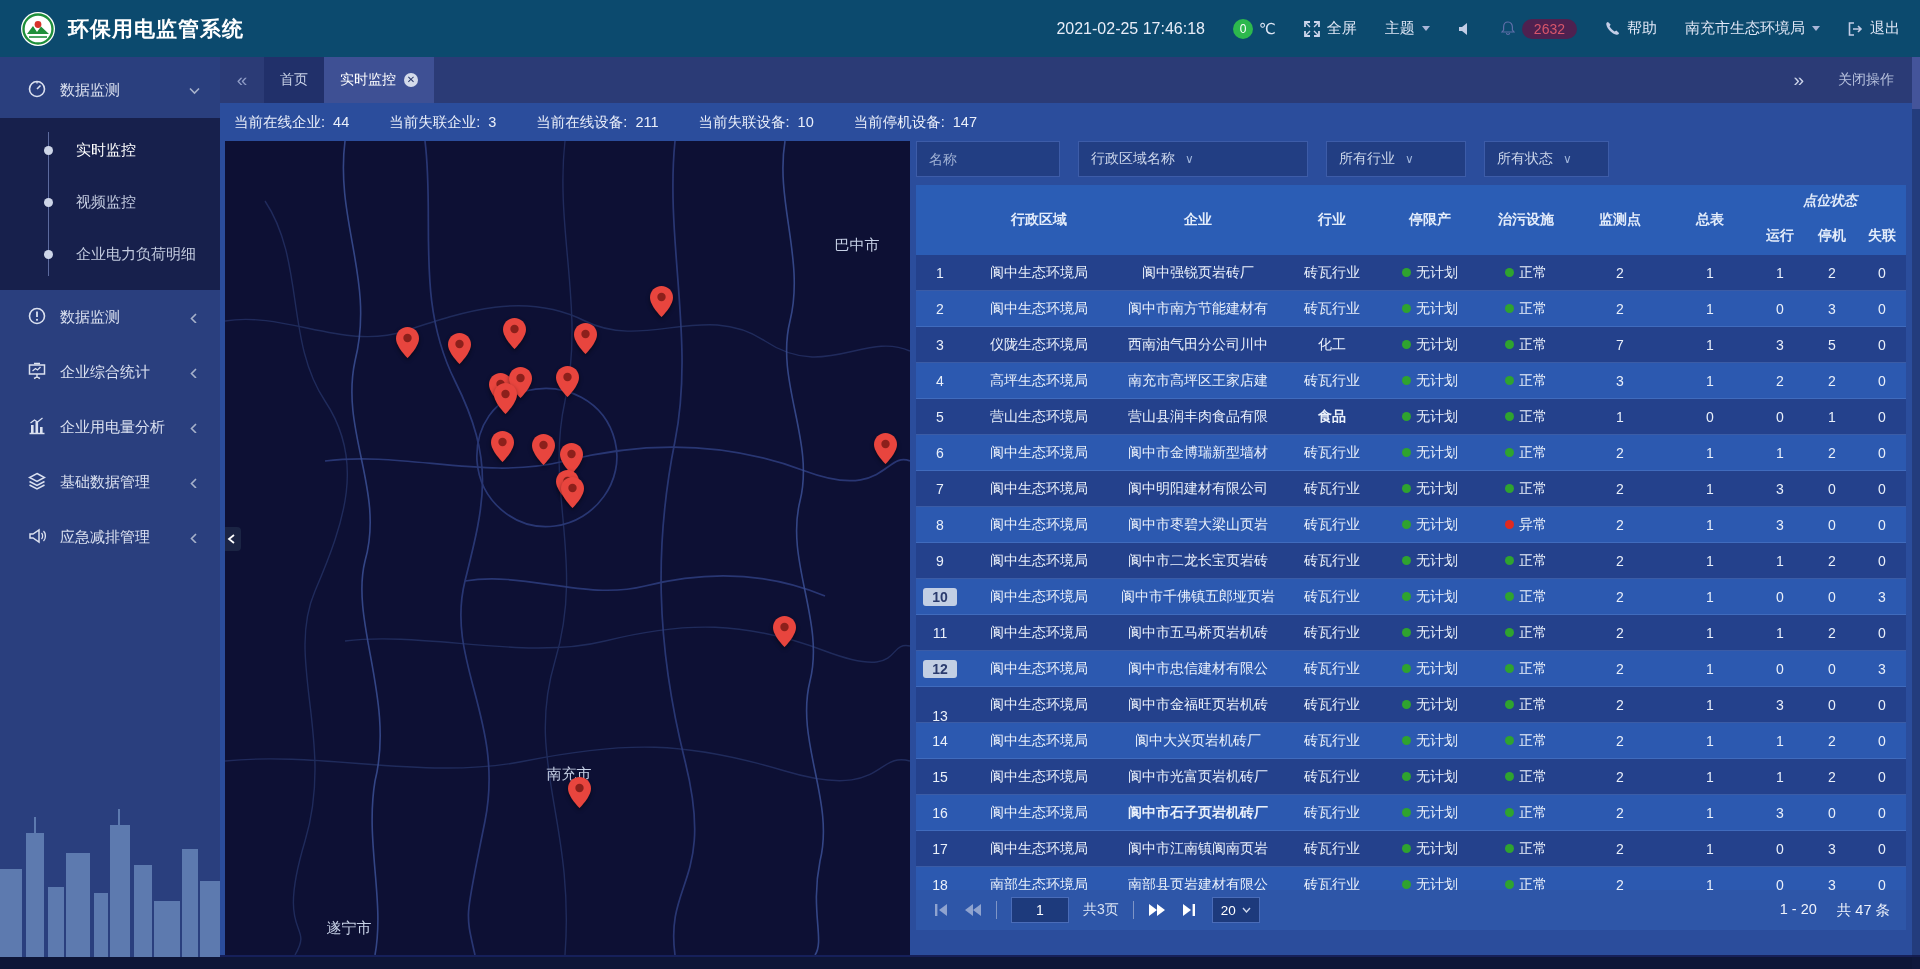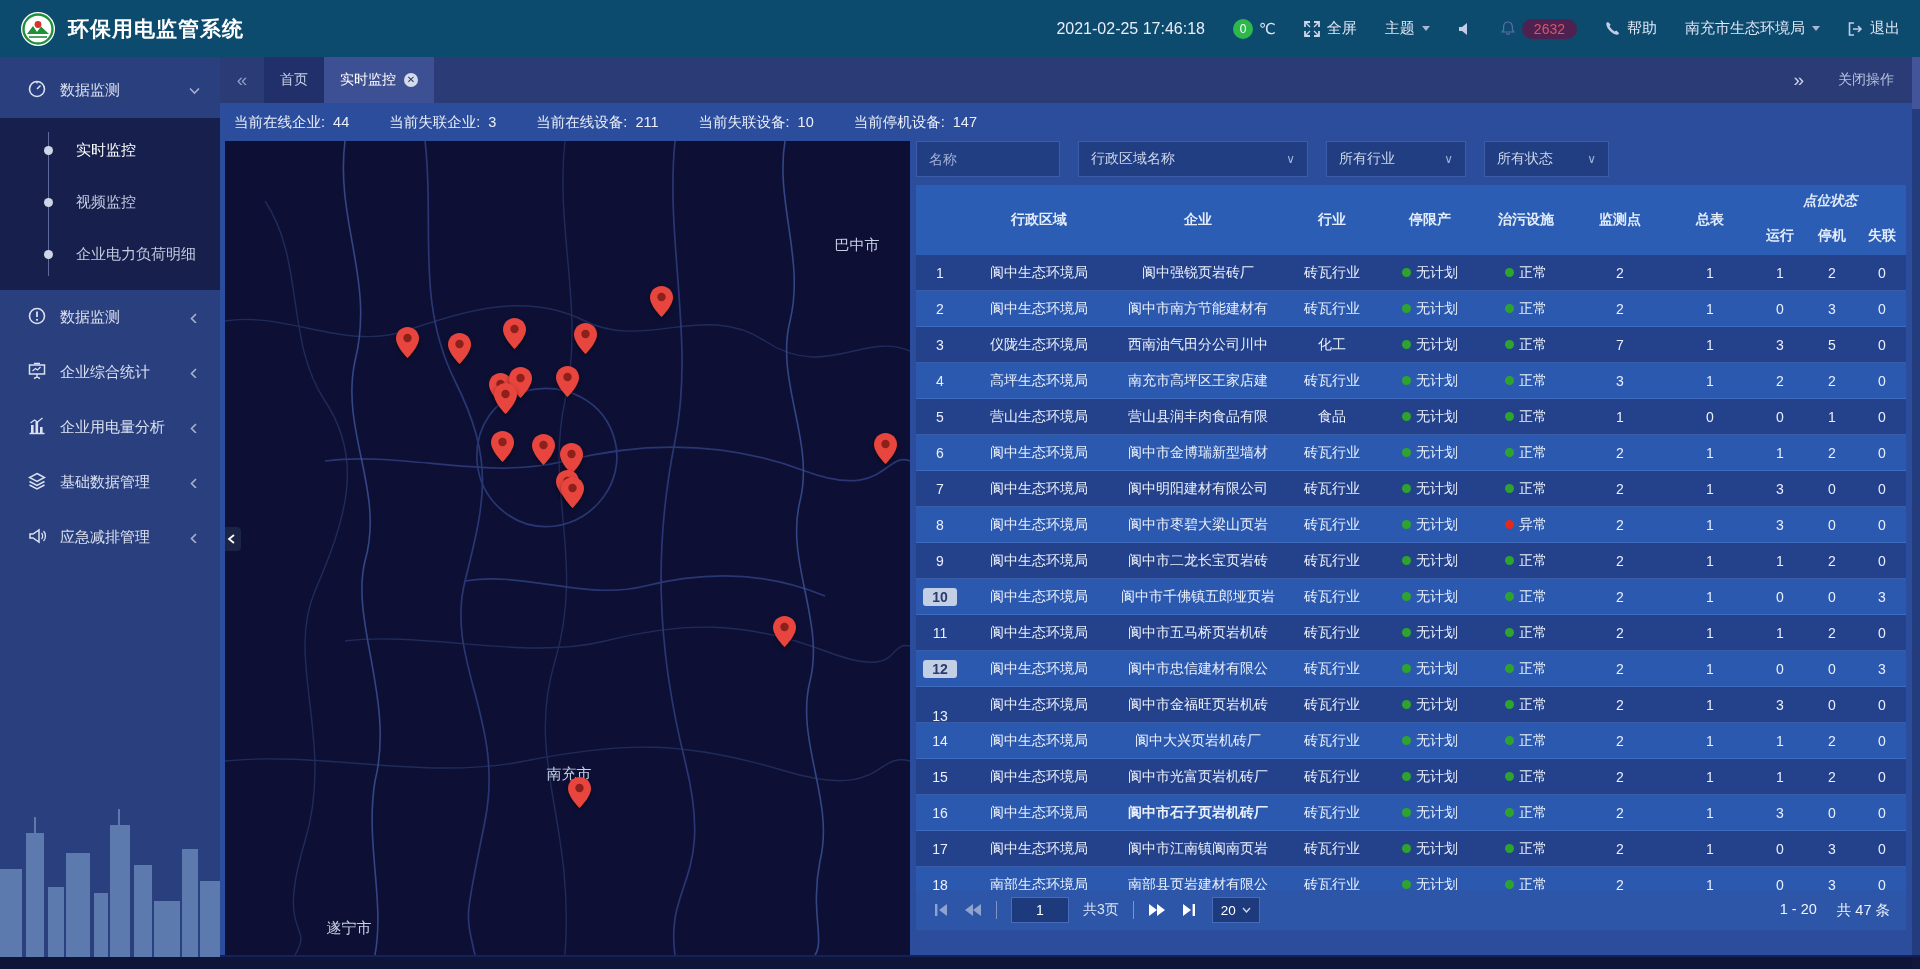--- a/index.html
+++ b/index.html
@@ -53,21 +53,21 @@
   .map-panel { width:685px; height:814px; background:#0d1034; position:relative; flex:0 0 auto; overflow:hidden; }
   .map-roads { position:absolute; left:0; top:0; }
   .map-label { position:absolute; font-size:15px; color:#c7d1e6; white-space:nowrap; transform:translate(-50%,-50%); }
   .pin { position:absolute; width:23px; height:31px; cursor:pointer; filter:drop-shadow(0 2px 2px rgba(0,0,0,.45)); }
   .map-toggle { position:absolute; left:-3px; top:386px; width:19px; height:24px; background:#1b2444; border-radius:4px; display:flex; align-items:center; justify-content:center; cursor:pointer; z-index:3; }
 
   
   .right-panel { flex:1; margin-right:15px; display:flex; flex-direction:column; }
   .filters { height:36px; display:flex; gap:18px; margin-bottom:8px; flex:0 0 auto; }
   .field { background:#223e83; border:1px solid #3d5ca8; display:flex; align-items:center; padding:0 12px; font-size:14px; color:#ccd6ea; }
-  .field.select { justify-content:space-between; cursor:pointer; }
+  .field.select { justify-content:flex-start; cursor:pointer; }
   .field input { background:transparent; border:none; outline:none; color:#dfe7f5; font-size:14px; width:100%; font-family:inherit; }
   .field input::placeholder { color:#9fb0d4; }
   .sel-chevron { color:#9fb4da; font-size:12px; margin-left:10px; }
 
   .tbl-header { height:70px; background:#2b5db5; display:flex; font-size:14px; font-weight:bold; color:#e3ecfa; flex:0 0 auto; }
   .th { display:flex; align-items:center; justify-content:center; }
   .th-group { display:flex; flex-direction:column; }
   .th-group-label { height:32px; display:flex; align-items:center; justify-content:center; font-style:italic; font-size:13.5px; }
   .th-group-row { display:flex; flex:1; align-items:center; }
   .th-sub { display:flex; align-items:center; justify-content:center; }
@@ -496,21 +496,21 @@
               <div class="cell" style="width: 92px;">3</div>
               <div class="cell" style="width: 88px;">1</div>
               <div class="cell" style="width: 52px;">2</div>
               <div class="cell" style="width: 52px;">2</div>
               <div class="cell" style="width: 48px;">0</div>
             </div>
             <div class="row odd">
               <div class="cell" style="width: 48px;">5</div>
               <div class="cell" style="width: 150px;">营山生态环境局</div>
               <div class="cell" style="width: 168px;">营山县润丰肉食品有限</div>
-              <div class="cell" style="width: 100px;">食品</div>
+              <div class="cell" style="width: 100px; font-weight: bold;">食品</div>
               <div class="cell" style="width: 96px;">
                 <span class="dot" style="background: rgb(47, 163, 47);"></span>
                 <span>无计划</span>
               </div>
               <div class="cell" style="width: 96px;">
                 <span class="dot" style="background: rgb(47, 163, 47);"></span>
                 <span>正常</span>
               </div>
               <div class="cell" style="width: 92px;">1</div>
               <div class="cell" style="width: 88px;">0</div>

